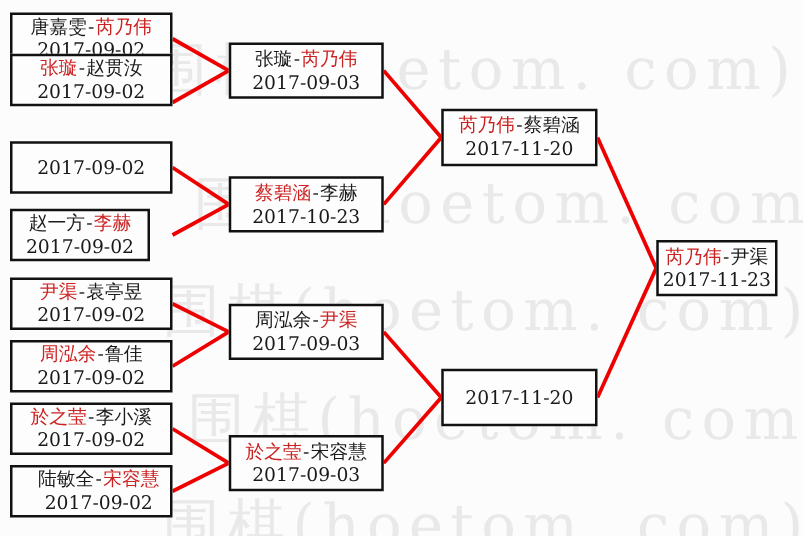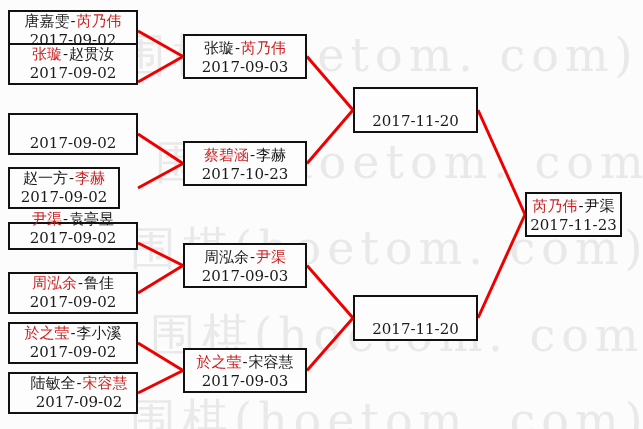--- a/index.html
+++ b/index.html
@@ -21,21 +21,21 @@
     z-index:0;
   }
   #wires{position:absolute;left:0;top:0;z-index:1;}
   .match-box{
     position:absolute;
     box-sizing:border-box;
     border:2px solid #111;
     background:#fdfdfd;
     display:flex;
     flex-direction:column;
-    justify-content:flex-end;
+    justify-content:center;
     align-items:center;
     text-align:center;
     z-index:2;
     font-size:15px;
     line-height:19px;
     color:#1a1a1a;
   }
   .match-line{white-space:nowrap;}
   .pname{color:#1a1a1a;}
   .pname.win{color:var(--win,#cc2222);}
@@ -75,21 +75,21 @@
       <div class="match-line"><span class="pname win">张璇</span><span class="dash">-</span><span class="pname">赵贯汝</span></div>
       <div class="match-date">2017-09-02</div>
     </div>
     <div class="match-box" style="left: 8px; top: 113px; width: 130px; height: 42px;">
       <div class="match-date">2017-09-02</div>
     </div>
     <div class="match-box" style="left: 8px; top: 167px; width: 112px; height: 42px;">
       <div class="match-line"><span class="pname">赵一方</span><span class="dash">-</span><span class="pname win">李赫</span></div>
       <div class="match-date">2017-09-02</div>
     </div>
-    <div class="match-box" style="left: 8px; top: 222px; width: 130px; height: 28px;">
+    <div class="match-box" style="left: 8px; top: 222px; width: 130px; height: 42px;">
       <div class="match-line"><span class="pname win">尹渠</span><span class="dash">-</span><span class="pname">袁亭昱</span></div>
       <div class="match-date">2017-09-02</div>
     </div>
     <div class="match-box" style="left: 8px; top: 272px; width: 130px; height: 42px;">
       <div class="match-line"><span class="pname win">周泓余</span><span class="dash">-</span><span class="pname">鲁佳</span></div>
       <div class="match-date">2017-09-02</div>
     </div>
     <div class="match-box" style="left: 8px; top: 322px; width: 130px; height: 42px;">
       <div class="match-line"><span class="pname win">於之莹</span><span class="dash">-</span><span class="pname">李小溪</span></div>
       <div class="match-date">2017-09-02</div>
@@ -108,20 +108,21 @@
     </div>
     <div class="match-box" style="left: 183px; top: 243px; width: 124px; height: 45px;">
       <div class="match-line"><span class="pname">周泓余</span><span class="dash">-</span><span class="pname win">尹渠</span></div>
       <div class="match-date">2017-09-03</div>
     </div>
     <div class="match-box" style="left: 183px; top: 348px; width: 124px; height: 45px;">
       <div class="match-line"><span class="pname win">於之莹</span><span class="dash">-</span><span class="pname">宋容慧</span></div>
       <div class="match-date">2017-09-03</div>
     </div>
     <div class="match-box" style="left: 353px; top: 87px; width: 125px; height: 46px;">
+      <div class="match-line"><span class="pname win">芮乃伟</span><span class="dash">-</span><span class="pname">蔡碧涵</span></div>
       <div class="match-date">2017-11-20</div>
     </div>
     <div class="match-box" style="left: 353px; top: 295px; width: 125px; height: 46px;">
       <div class="match-date">2017-11-20</div>
     </div>
     <div class="match-box" style="left: 525px; top: 192px; width: 97px; height: 45px;">
       <div class="match-line"><span class="pname win">芮乃伟</span><span class="dash">-</span><span class="pname">尹渠</span></div>
       <div class="match-date">2017-11-23</div>
     </div>
   </div>

